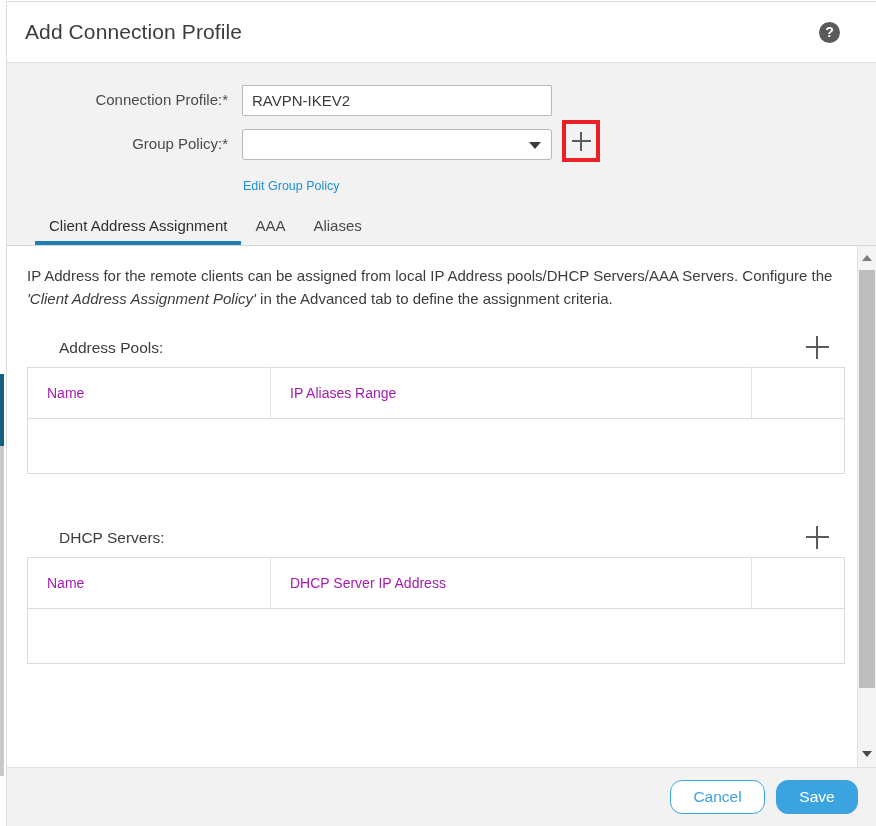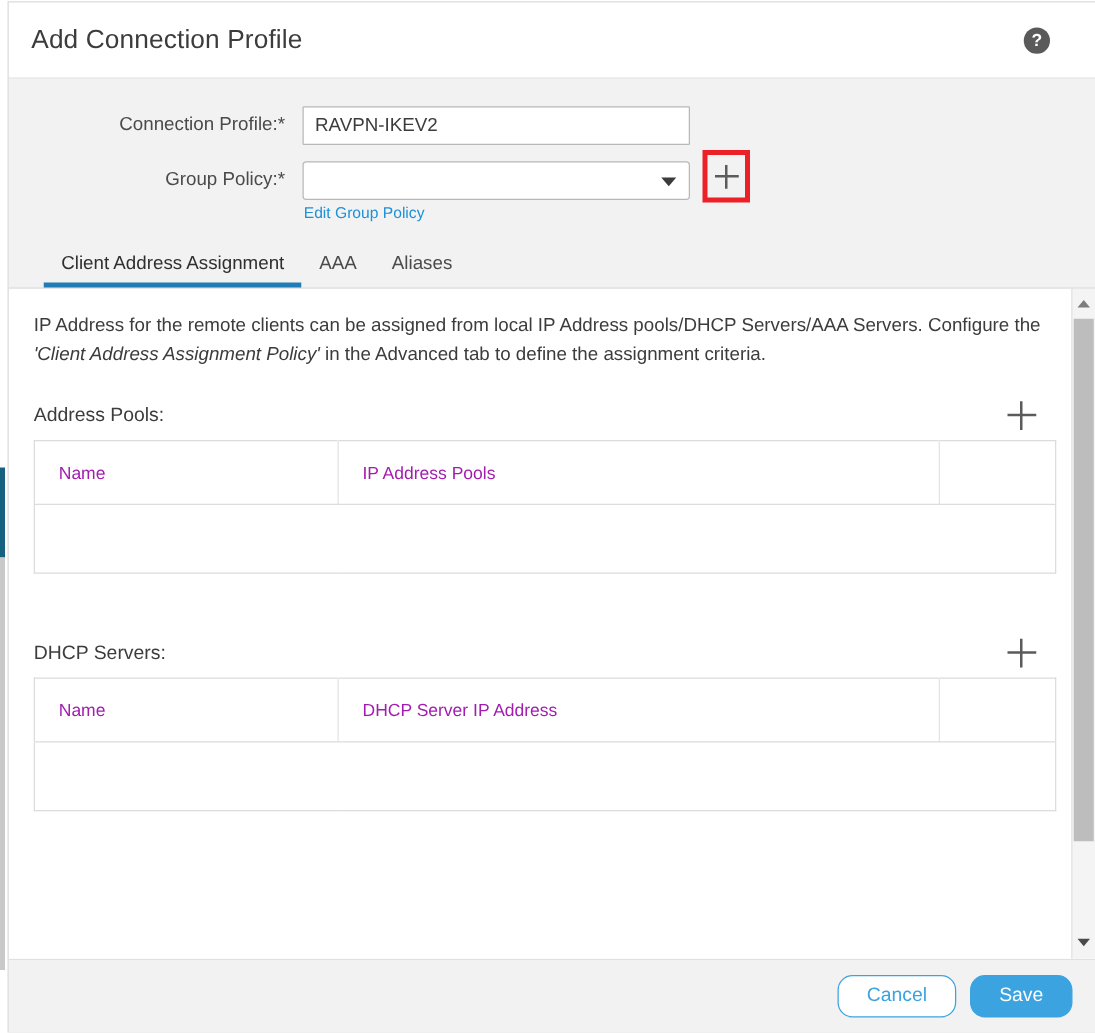--- a/index.html
+++ b/index.html
@@ -143,21 +143,21 @@
     right: 10px;
     top: 12px;
     width: 0;
     height: 0;
     border-left: 6px solid transparent;
     border-right: 6px solid transparent;
     border-top: 7px solid #3b3b3b;
   }
   #edit-group-policy-link {
     display: inline-block;
-    margin-top: 3px;
+    margin-top: 19px;
     margin-left: 1px;
     font-size: 12.5px;
     color: #1e90d6;
     cursor: pointer;
   }
   
   #add-group-policy-highlight {
     position: absolute;
     left: 320px;
     top: -9px;
@@ -256,20 +256,21 @@
   .section-head {
     display: flex;
     align-items: center;
     justify-content: space-between;
     margin-bottom: 8px;
     padding-right: 6px;
   }
   .section-title {
     font-size: 15.5px;
     color: #3c3c3c;
+    margin-left: 32px;
   }
   .data-table {
     border: 1px solid #dcdcdc;
     border-collapse: collapse;
     width: 817px;
     table-layout: fixed;
     background: #ffffff;
   }
   .data-table th {
     text-align: left;
@@ -430,21 +431,21 @@
 
       <table class="data-table">
         <colgroup>
           <col style="width:243px">
           <col style="width:481px">
           <col style="width:93px">
         </colgroup>
         <thead>
           <tr>
             <th>Name</th>
-            <th>IP Address Pools</th>
+            <th>IP Aliases Range</th>
             <th></th>
           </tr>
         </thead>
         <tbody>
           <tr>
             <td class="empty-row" colspan="3"></td>
           </tr>
         </tbody>
       </table>
 

